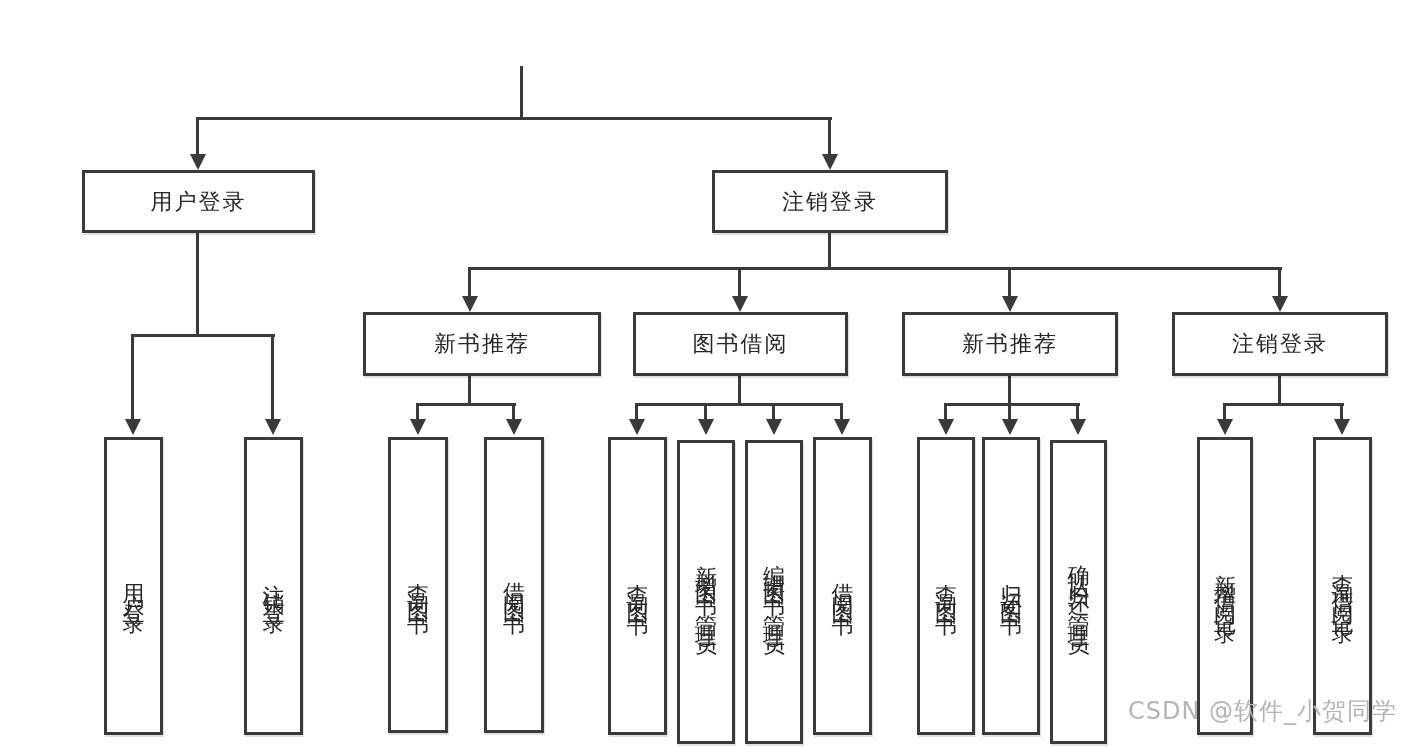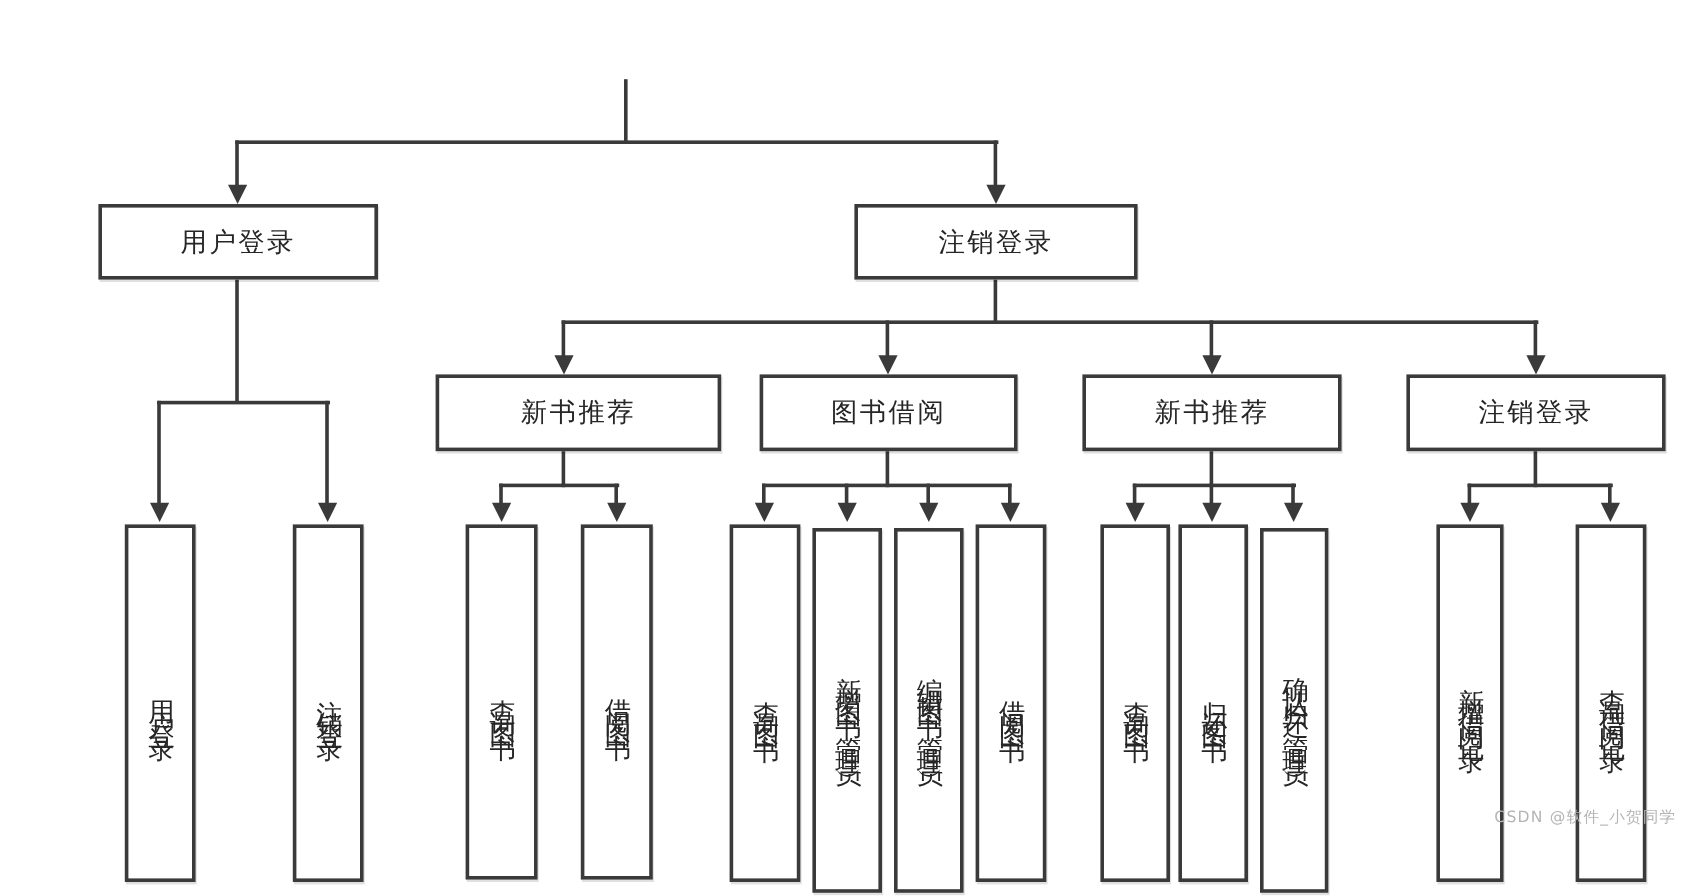--- a/index.html
+++ b/index.html
@@ -43,23 +43,23 @@
   .vline { width: 3px; }
   .arrow {
     position: absolute;
     width: 0; height: 0;
     border-left: 8px solid transparent;
     border-right: 8px solid transparent;
     border-top: 16px solid var(--line);
   }
   .watermark {
     position: absolute;
-    top: 672px;
+    top: 695px;
     right: 8px;
-    font-size: 13px;
+    font-size: 24px;
     letter-spacing: 1px;
     color: var(--watermark);
     white-space: nowrap;
   }
 </style>
 </head>
 <body style="background: rgb(255, 255, 255);">
 
 <div class="stage">
 

